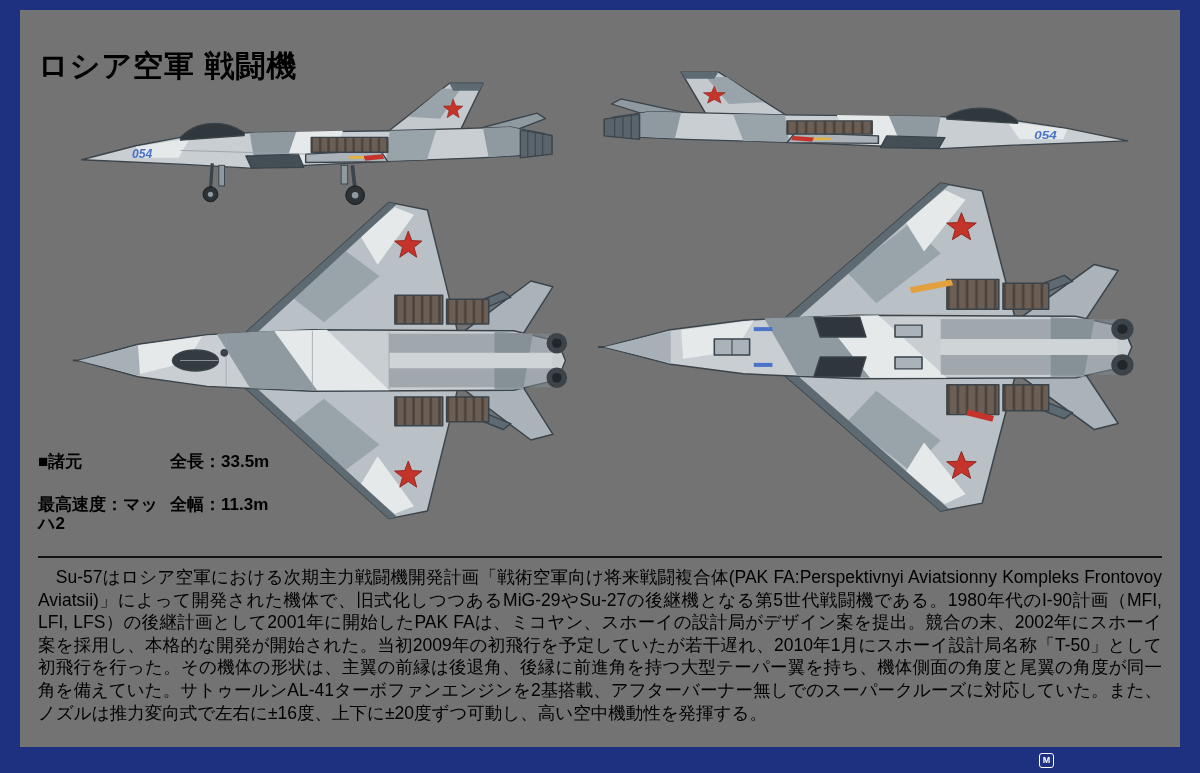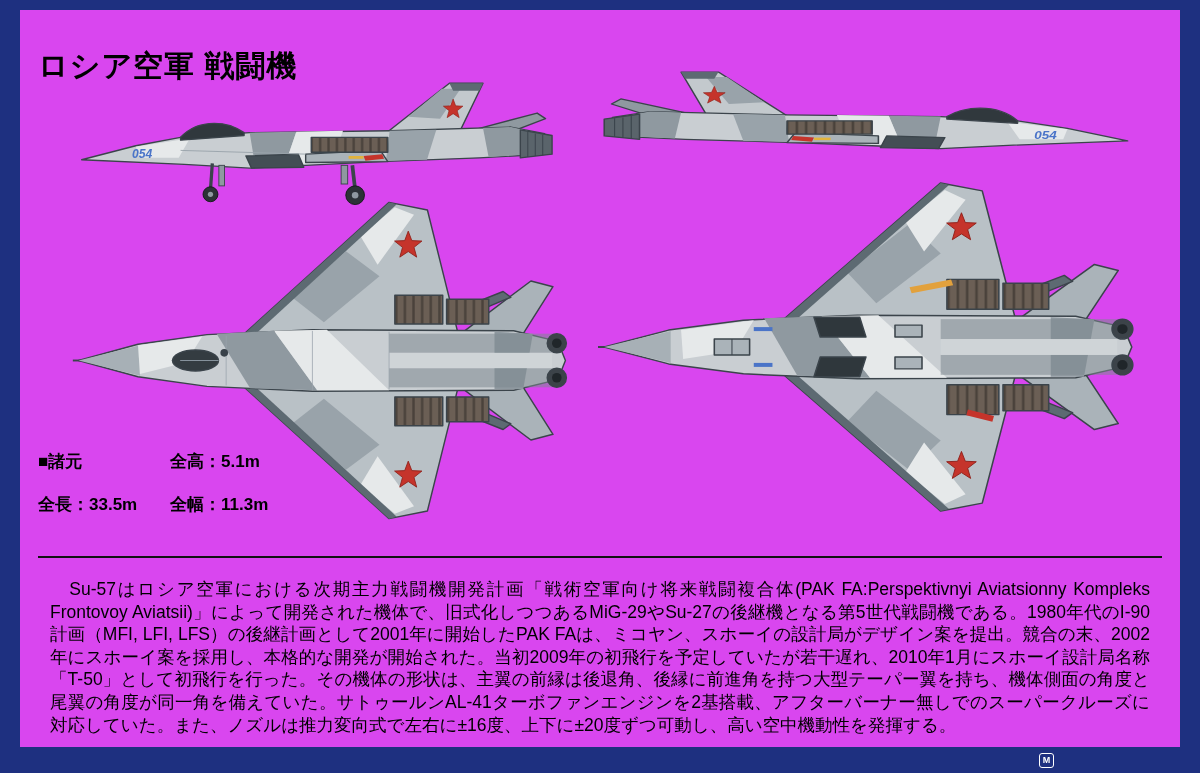--- a/index.html
+++ b/index.html
@@ -3,42 +3,42 @@
 <meta charset="utf-8">
 <style>
   html,body{margin:0;padding:0;background:#444;}
   .page{
     position:relative;width:1200px;height:773px;
     background:#1e3080;overflow:hidden;
     font-family:"Liberation Sans","DejaVu Sans",sans-serif;
   }
   .panel{
     position:absolute;left:20px;top:10px;width:1160px;height:737px;
-    background:#d946ef;
+    background:#737373;
   }
   .title{
     position:absolute;left:18px;top:36px;
     display:flex;align-items:baseline;gap:12px;color:#000;white-space:nowrap;
   }
   .title-jp{font-size:30px;font-weight:900;letter-spacing:1px;}
   .title-model{font-size:47px;font-weight:800;letter-spacing:-1px;}
   .illus{position:absolute;}
   .specs{
     position:absolute;left:18px;top:442px;width:330px;
     display:grid;grid-template-columns:132px auto;
     row-gap:24px;font-size:17px;font-weight:700;color:#000;line-height:19px;
   }
   .divider{
     position:absolute;left:18px;top:546px;width:1124px;height:2px;background:#111;
   }
   .description{
     position:absolute;left:18px;top:556px;width:1124px;color:#000;
     font-size:17.5px;line-height:22.6px;text-align:justify;font-weight:500;
   }
-  .description p{margin:12px;}
+  .description p{margin:0;}
   .watermark{
     position:absolute;right:26px;bottom:4px;height:18px;
     display:flex;align-items:center;gap:5px;color:#fff;
   }
   .wm-icon{
     width:13px;height:13px;border:1.5px solid #fff;border-radius:3px;
     display:flex;align-items:center;justify-content:center;
     font-size:9px;font-weight:800;line-height:1;
   }
   .wm-text{font-size:12px;font-weight:700;letter-spacing:1.5px;margin-top:44px;}
@@ -211,22 +211,22 @@
         <rect x="355" y="246" width="26" height="6" fill="#c5342b" stroke="none" transform="rotate(15 368 249)"></rect>
         <rect x="150" y="160" width="18" height="4" fill="#4a74c8" stroke="none"></rect>
         <rect x="150" y="196" width="18" height="4" fill="#4a74c8" stroke="none"></rect>
       </g>
       <use href="#red-star" transform="translate(350,60) scale(1.5)"></use>
       <use href="#red-star" transform="translate(350,300) scale(1.5)"></use>
     </svg>
 
     <div class="specs">
       <div>■諸元</div>
-      <div>全高：5.1m</div>
       <div>全長：33.5m</div>
+      <div>最高速度：マッハ2</div>
       <div>全幅：11.3m</div>
     </div>
 
     <div class="divider"></div>
 
     <div class="description">
       <p>　Su-57はロシア空軍における次期主力戦闘機開発計画「戦術空軍向け将来戦闘複合体(PAK FA:Perspektivnyi Aviatsionny Kompleks Frontovoy Aviatsii)」によって開発された機体で、旧式化しつつあるMiG-29やSu-27の後継機となる第5世代戦闘機である。1980年代のI-90計画（MFI, LFI, LFS）の後継計画として2001年に開始したPAK FAは、ミコヤン、スホーイの設計局がデザイン案を提出。競合の末、2002年にスホーイ案を採用し、本格的な開発が開始された。当初2009年の初飛行を予定していたが若干遅れ、2010年1月にスホーイ設計局名称「T-50」として初飛行を行った。その機体の形状は、主翼の前縁は後退角、後縁に前進角を持つ大型テーパー翼を持ち、機体側面の角度と尾翼の角度が同一角を備えていた。サトゥールンAL-41ターボファンエンジンを2基搭載、アフターバーナー無しでのスーパークルーズに対応していた。また、ノズルは推力変向式で左右に±16度、上下に±20度ずつ可動し、高い空中機動性を発揮する。</p>
     </div>
 
   </div>

